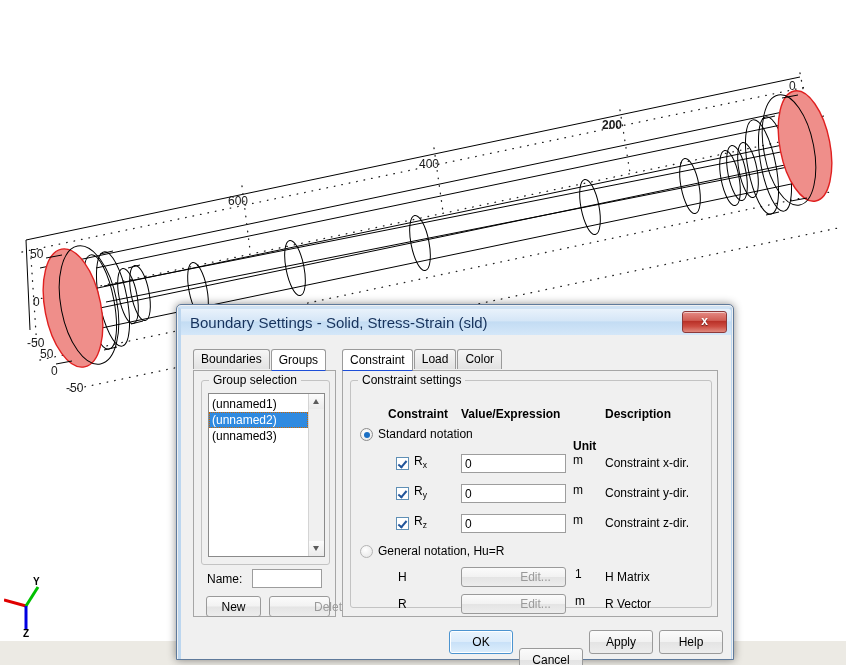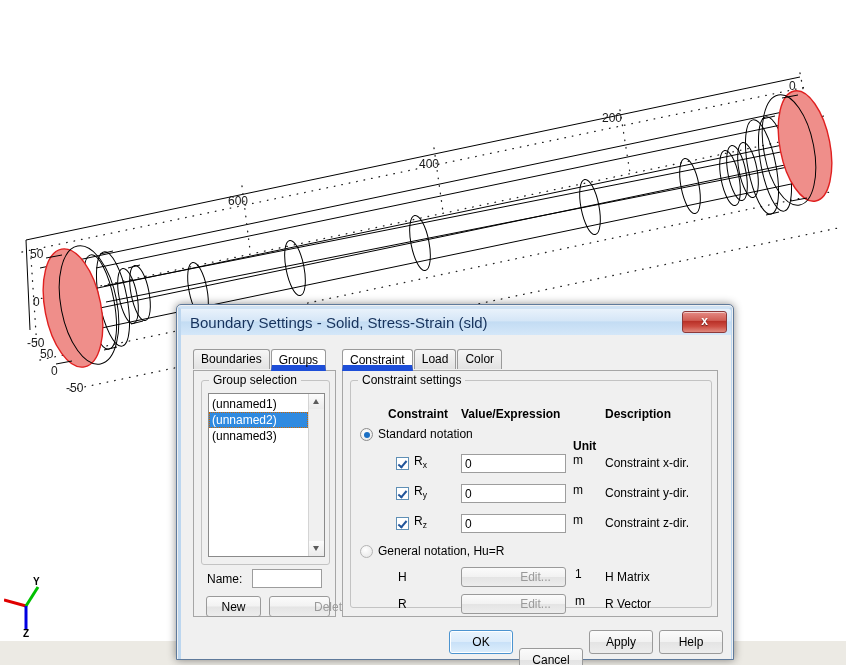--- a/index.html
+++ b/index.html
@@ -124,21 +124,21 @@
     border-bottom: none;
     border-radius: 3px 3px 0 0;
     box-sizing: border-box;
     cursor: default;
   }
   .tab.active {
     background: #ffffff;
     height: 22px;
     line-height: 21px;
     z-index: 3;
-    border-bottom: 6px solid #1d4ed8;
+    border-bottom: 1px solid #1d4ed8;
   }
 
   
   .panel {
     position: absolute;
     background: #f0f0f0;
     border: 1px solid #a6a6a6;
     box-sizing: border-box;
   }
   .groupbox {
@@ -370,21 +370,21 @@
         <ellipse cx="805" cy="146" rx="25" ry="56" transform="rotate(-11 805 146)" fill="#ef8e8a" stroke="#e02020" stroke-width="1.4"></ellipse>
         <ellipse cx="789" cy="150" rx="25" ry="56" transform="rotate(-11 789 150)" fill="none" stroke="#000" stroke-width="1"></ellipse>
         <path d="M 782,98 L 798,95" stroke="#000"></path>
         <path d="M 791,201 L 807,198" stroke="#000"></path>
       </g>
     </svg>
 
     <div>
       <span class="axlabel" style="left:228px;top:194px;">600</span>
       <span class="axlabel" style="left:419px;top:157px;">400</span>
-      <span class="axlabel" style="left:602px;top:111px;">200</span>
+      <span class="axlabel" style="left:602px;top:118px;font-weight:bold;">200</span>
       <span class="axlabel" style="left:789px;top:79px;">0</span>
       <span class="axlabel" style="left:30px;top:247px;">50</span>
       <span class="axlabel" style="left:33px;top:295px;">0</span>
       <span class="axlabel" style="left:27px;top:336px;">-50</span>
       <span class="axlabel" style="left:40px;top:347px;">50</span>
       <span class="axlabel" style="left:51px;top:364px;">0</span>
       <span class="axlabel" style="left:66px;top:381px;">-50</span>
     </div>
 
     <div class="triad">

